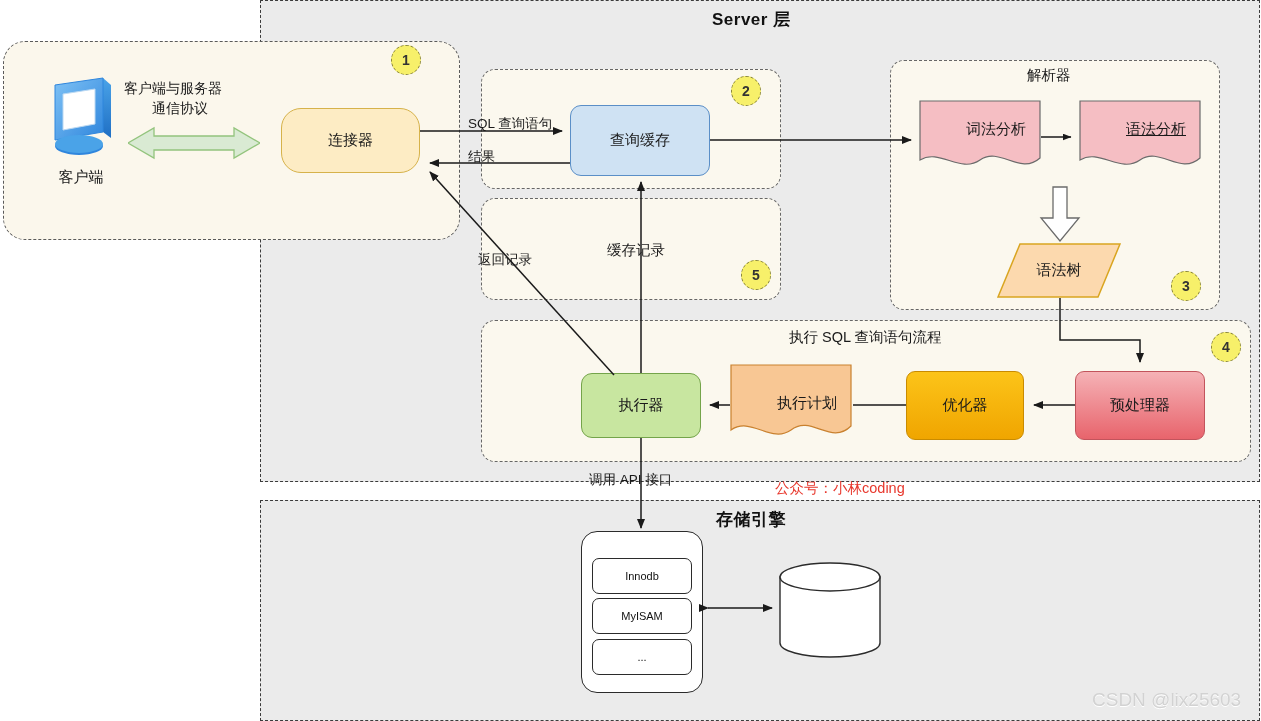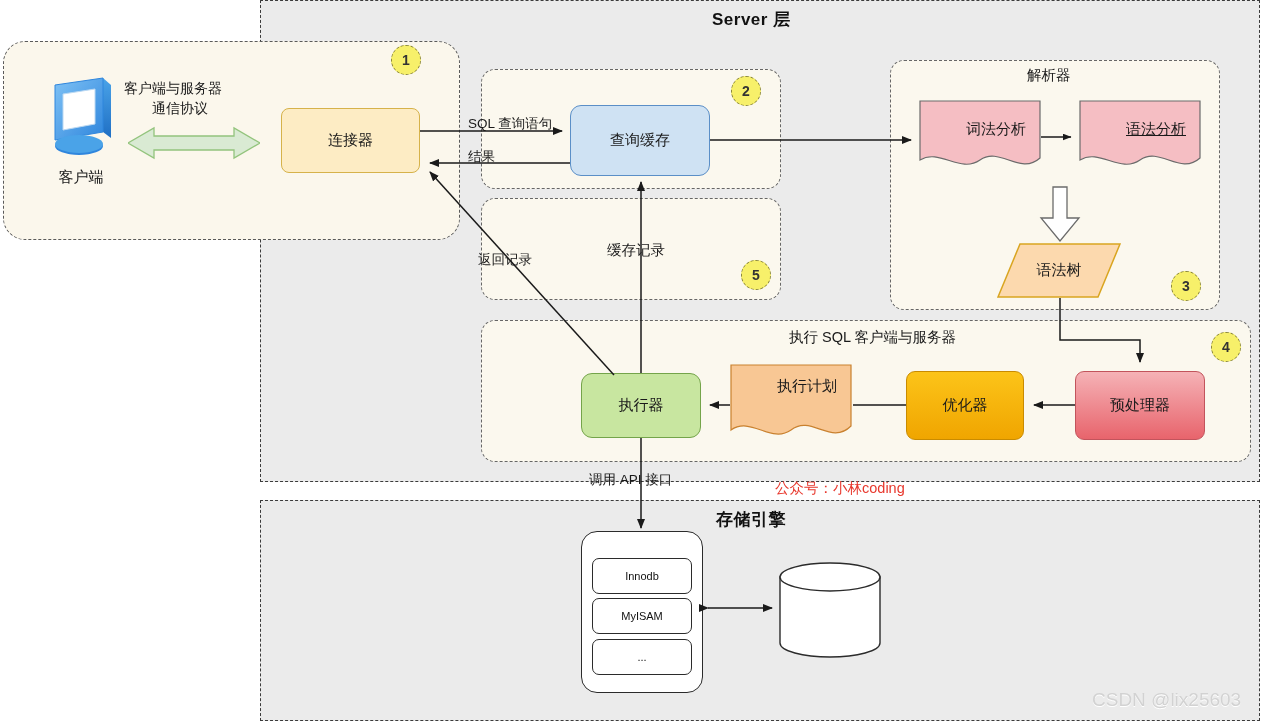--- a/index.html
+++ b/index.html
@@ -21,21 +21,21 @@
 
   
   .badge{position:absolute;width:28px;height:28px;border-radius:50%;
          background:#f7f06a;border:1.3px dashed #8a8636;
          display:flex;align-items:center;justify-content:center;
          font-size:14px;color:#333;font-weight:600;}
 
   
   .node{position:absolute;display:flex;align-items:center;justify-content:center;
         font-size:15px;color:#1a1a1a;text-align:center;box-sizing:border-box;}
-  .n-connector{background:#fdecc4;border:1.3px solid #d6b24a;border-radius:8px;}
+  .n-connector{background:#fdecc4;border:1.3px solid #d6b24a;border-radius:20px;}
   .n-cache{background:#cfe2f3;border:1.3px solid #5b8fc7;border-radius:11px;}
   .n-exec{background:#c8e6a0;border:1.3px solid #74a44a;border-radius:11px;}
   .n-opt{background:linear-gradient(180deg,#fcc419 0%,#f0a500 100%);border:1.3px solid #c98b00;border-radius:9px;}
   .n-pre{background:linear-gradient(180deg,#f5b2b6 0%,#e8646c 100%);border:1.3px solid #c2545c;border-radius:9px;}
 
   
   .docshape{position:absolute;}
   .docshape .lbl{position:absolute;left:0;right:0;display:flex;align-items:center;
                  justify-content:center;font-size:15px;color:#1a1a1a;padding-left:32px;}
 
@@ -143,30 +143,30 @@
   </div>
 
   <div class="para" style="left:997px;top:243px;width:124px;height:55px;">
     <svg width="124" height="55" viewBox="0 0 124 55" preserveAspectRatio="none">
       <polygon points="23,1 123,1 101,54 1,54" fill="#fcd9ae" stroke="#d9a520" stroke-width="1.5"></polygon>
     </svg>
     <div class="lbl">语法树</div>
   </div>
 
   <div class="abs group" style="left:481px;top:320px;width:770px;height:142px;"></div>
-  <div class="group-title" style="left:789px;top:328px;">执行 SQL 客户端与服务器</div>
+  <div class="group-title" style="left:789px;top:328px;">执行 SQL 查询语句流程</div>
   <div class="badge" style="left:1211px;top:332px;">4</div>
 
   <div class="node n-exec" style="left:581px;top:373px;width:120px;height:65px;">执行器</div>
 
   <div class="docshape" style="left:730px;top:364px;width:122px;height:78px;">
     <svg width="122" height="78" viewBox="0 0 122 78" preserveAspectRatio="none">
       <path d="M1,1 H121 V62 C101,82 81,50 61,66 C41,80 21,52 1,66 Z" fill="#f8c794" stroke="#c9812f" stroke-width="1.2"></path>
     </svg>
-    <div class="lbl" style="top:13px;">执行计划</div>
+    <div class="lbl" style="top:30px;">执行计划</div>
   </div>
 
   <div class="node n-opt" style="left:906px;top:371px;width:118px;height:69px;">优化器</div>
 
   <div class="node n-pre" style="left:1075px;top:371px;width:130px;height:69px;">预处理器</div>
 
   <div class="engine-box" style="left:581px;top:531px;width:120px;height:160px;"></div>
   <div class="engine-item" style="left:592px;top:558px;width:98px;height:34px;">Innodb</div>
   <div class="engine-item" style="left:592px;top:598px;width:98px;height:34px;">MyISAM</div>
   <div class="engine-item" style="left:592px;top:639px;width:98px;height:34px;">...</div>

